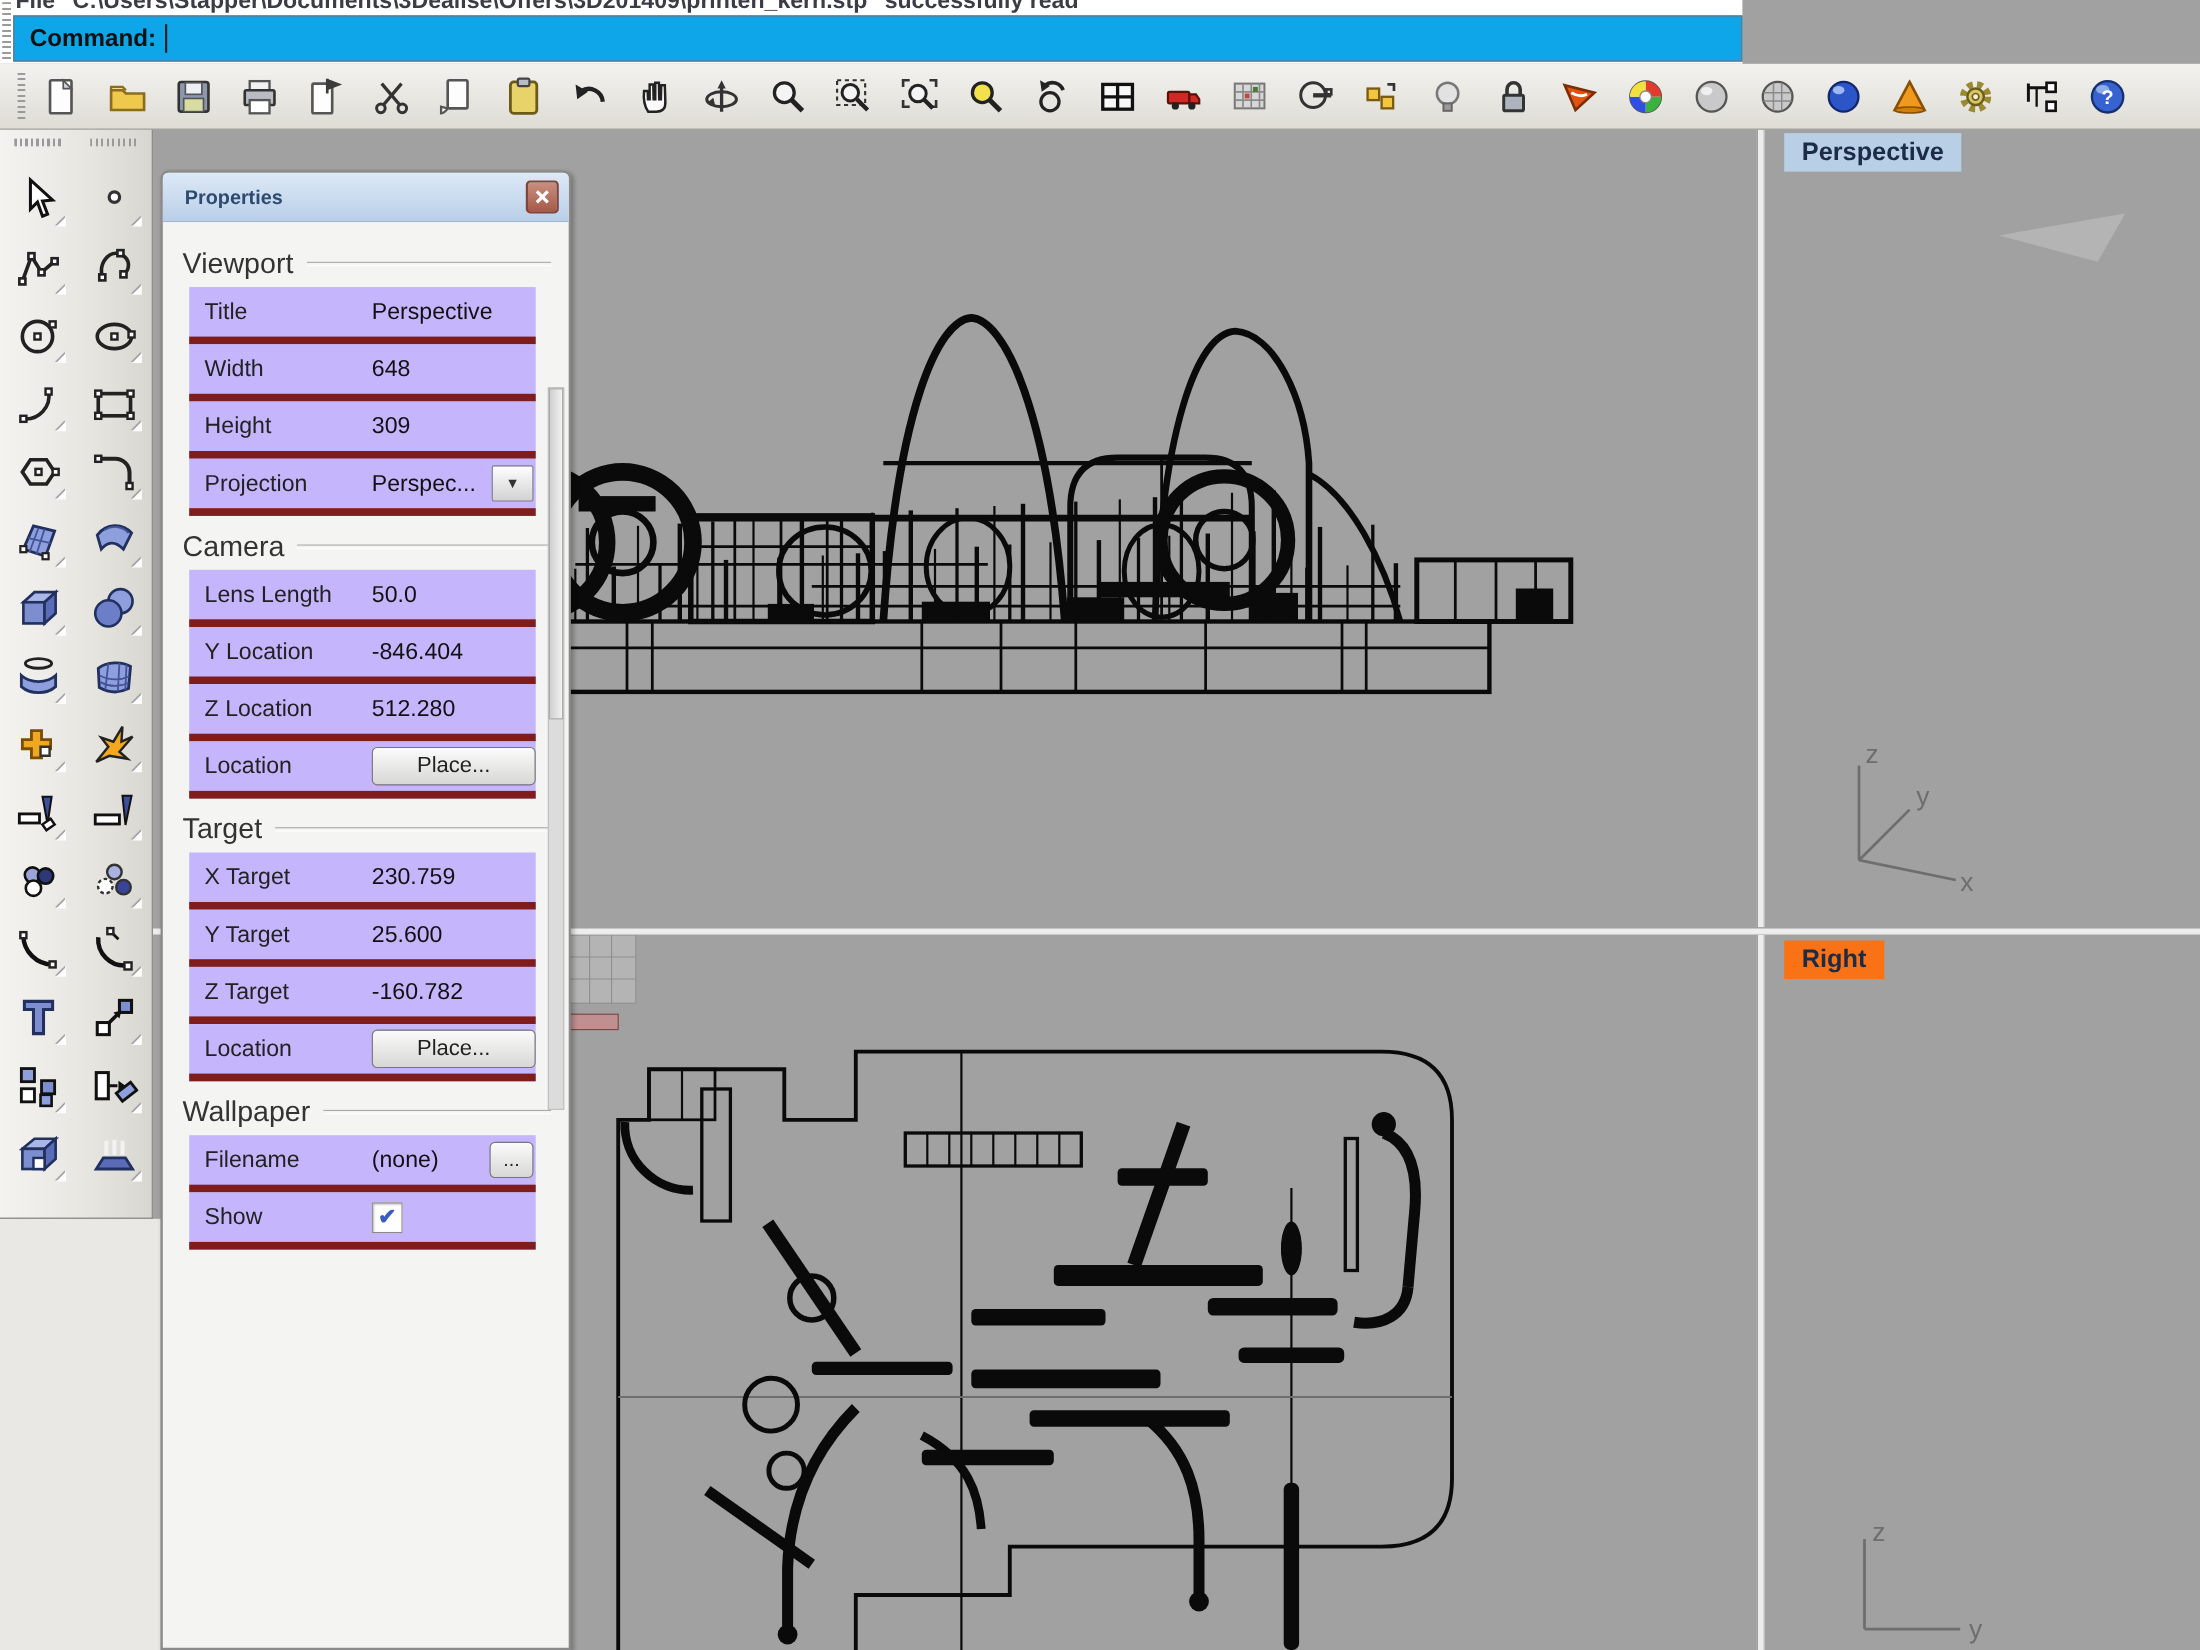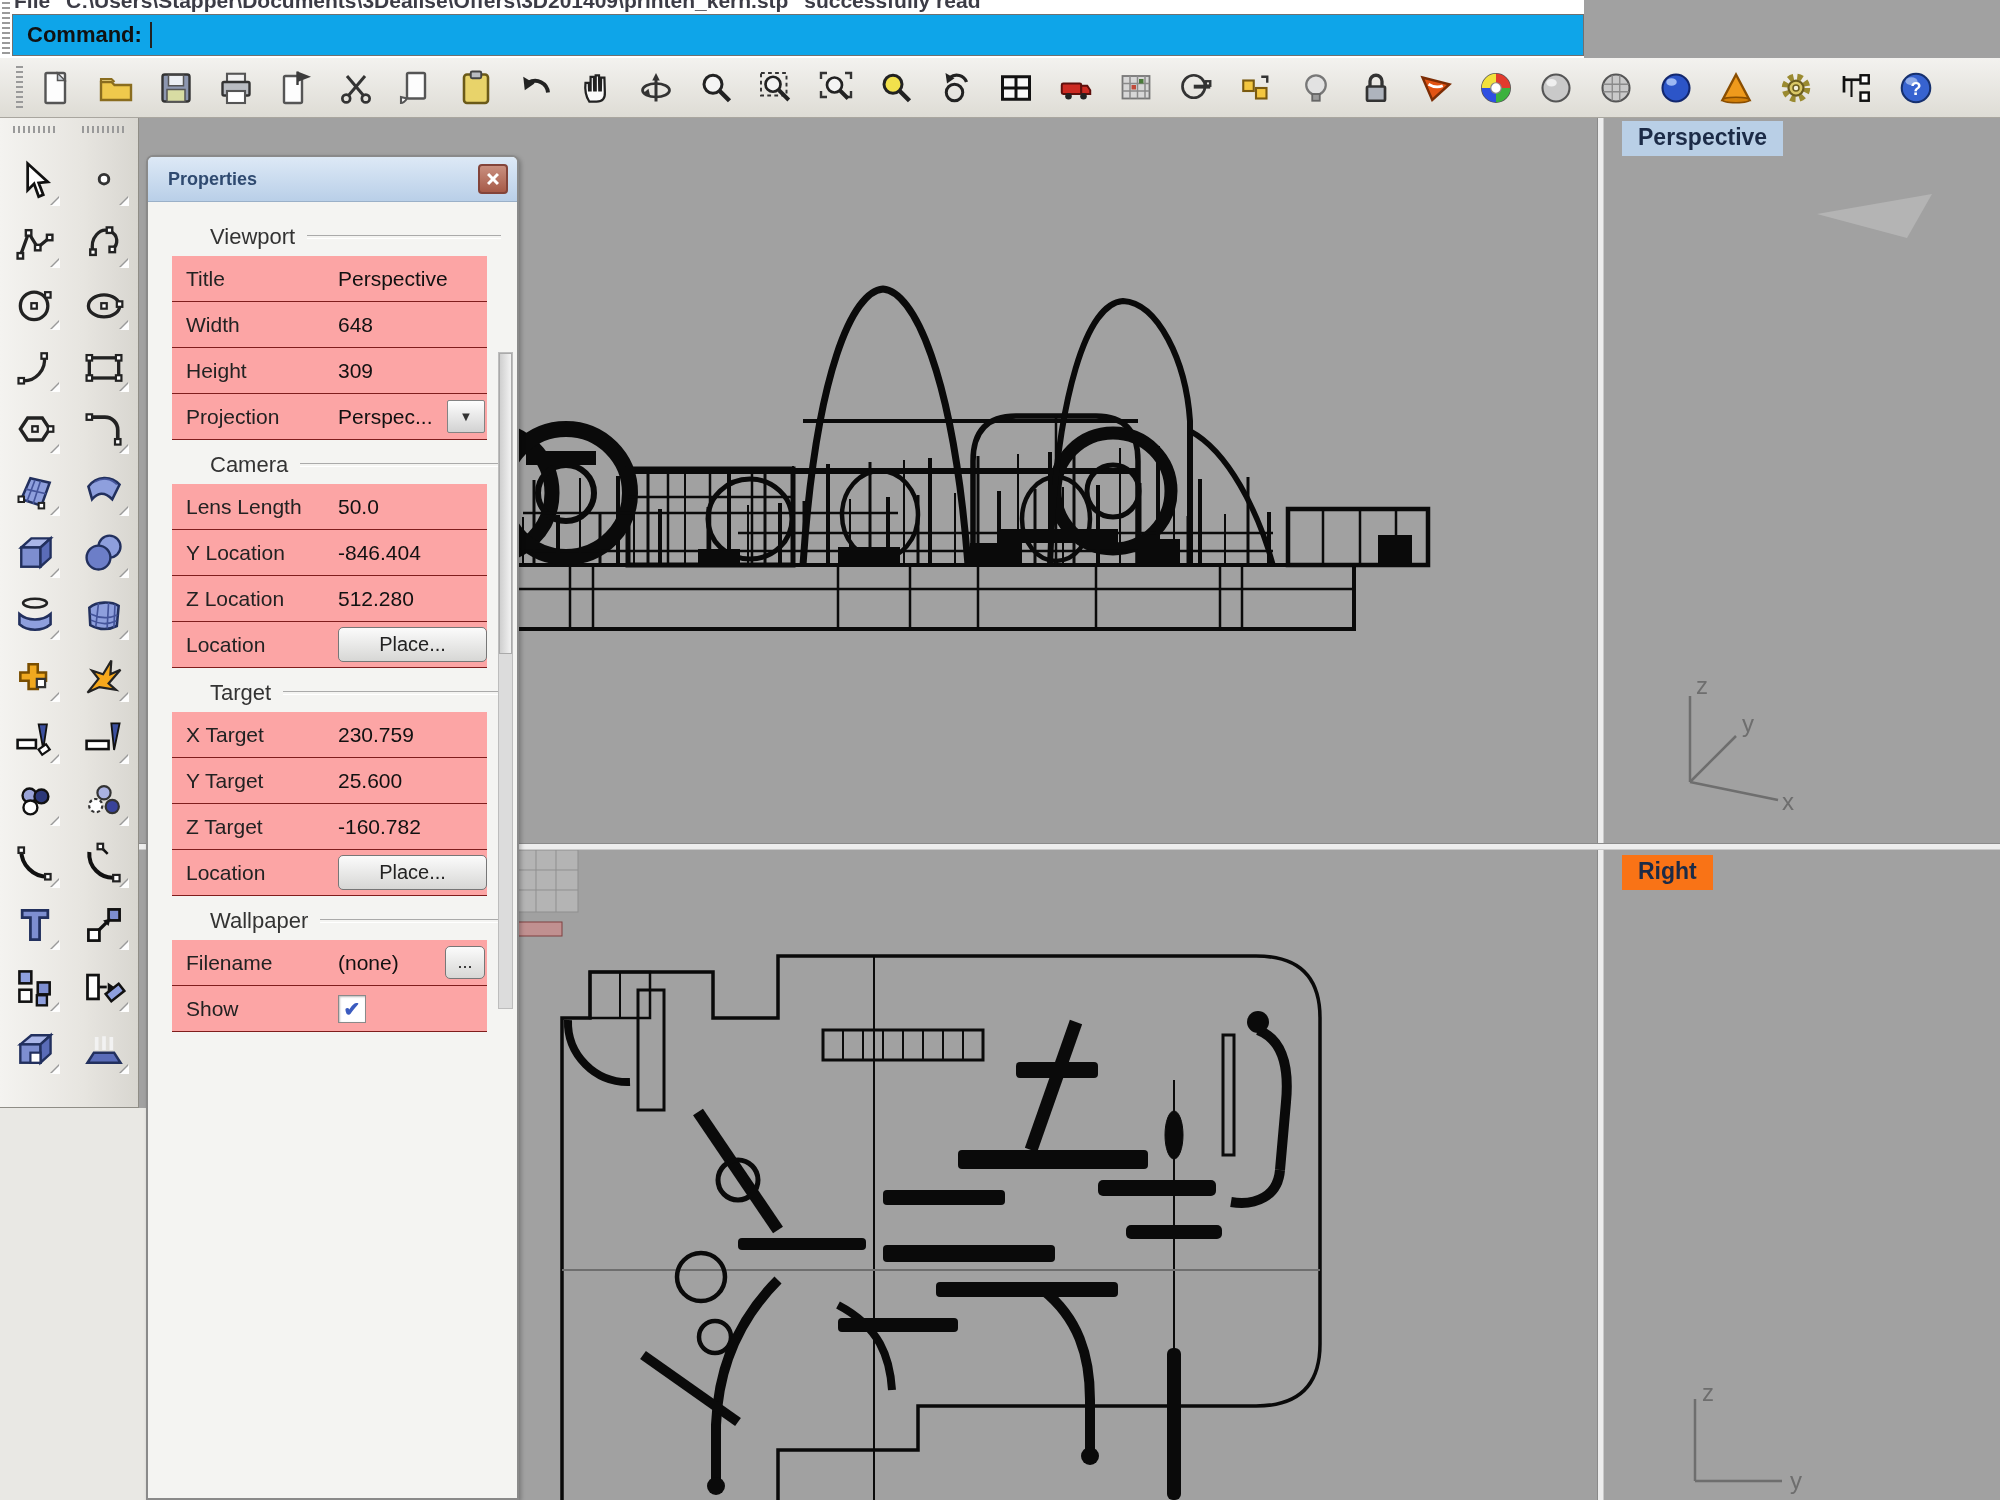--- a/index.html
+++ b/index.html
@@ -62,24 +62,24 @@
   .panel-title{height:44px;border-radius:5px 5px 0 0;background:linear-gradient(#dde9f6,#b9cfe8);
          border-bottom:1px solid #9ab0c8;display:flex;align-items:center;position:relative;}
   .panel-title .t{font-size:18px;font-weight:bold;color:#2f4a70;margin-left:20px;}
   .close-btn{position:absolute;right:9px;top:7px;width:30px;height:30px;border-radius:4px;
          background:linear-gradient(#c98f7f,#a65a48);border:2px solid #83443a;box-sizing:border-box;}
   .close-btn i{position:absolute;left:50%;top:50%;width:14px;height:3px;background:#fff;}
   .close-btn i:nth-child(1){transform:translate(-50%,-50%) rotate(45deg);}
   .close-btn i:nth-child(2){transform:translate(-50%,-50%) rotate(-45deg);}
   .panel-body{padding:10px 12px 0 16px;position:relative;}
   .sec-h{display:flex;align-items:center;gap:12px;margin:12px 4px 6px 2px;}
-  .sec-h .n{font-size:22px;color:#333;margin-left:44px;}
+  .sec-h .n{font-size:26px;color:#333;}
   .sec-h .rule{flex:1;height:2px;border-top:1px solid #aaa;border-bottom:1px solid #fff;}
   .rows{margin:0 18px 0 8px;}
-  .prow{display:flex;align-items:center;height:45px;background:#fca5a5;border-bottom:1px solid #7f1d1d;}
+  .prow{display:flex;align-items:center;height:45px;background:#c4b5fd;border-bottom:7px solid #7f1d1d;}
   .plabel{width:152px;padding-left:14px;font-size:21px;color:#222;flex:0 0 auto;}
   .pval{font-size:21px;color:#111;}
   .dd-btn{margin-left:auto;margin-right:2px;width:36px;height:31px;border:1px solid #838383;border-radius:2px;
           background:linear-gradient(#fefefe,#d2d2d2);display:flex;align-items:center;justify-content:center;
           font-size:13px;color:#333;}
   .push-btn{width:148px;height:33px;border:1px solid #777;border-radius:5px;
           background:linear-gradient(#fbfbfb,#d7d7d5);font-size:20px;color:#222;
           display:flex;align-items:center;justify-content:center;font-family:"Liberation Sans",sans-serif;}
   .browse-btn{margin-left:auto;margin-right:2px;width:38px;height:31px;border:1px solid #777;border-radius:5px;
           background:linear-gradient(#fbfbfb,#d7d7d5);display:flex;align-items:center;justify-content:center;

